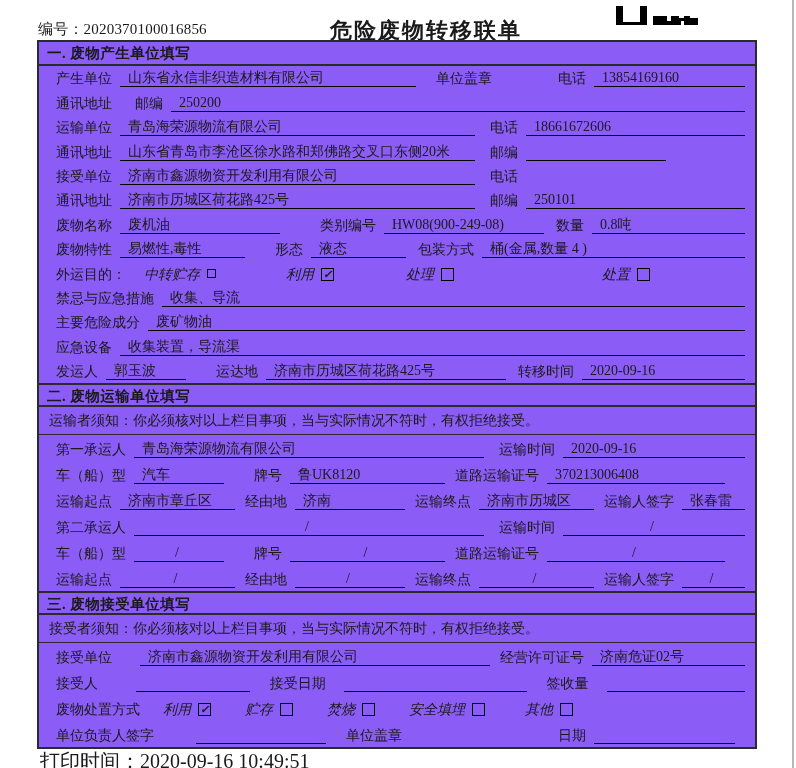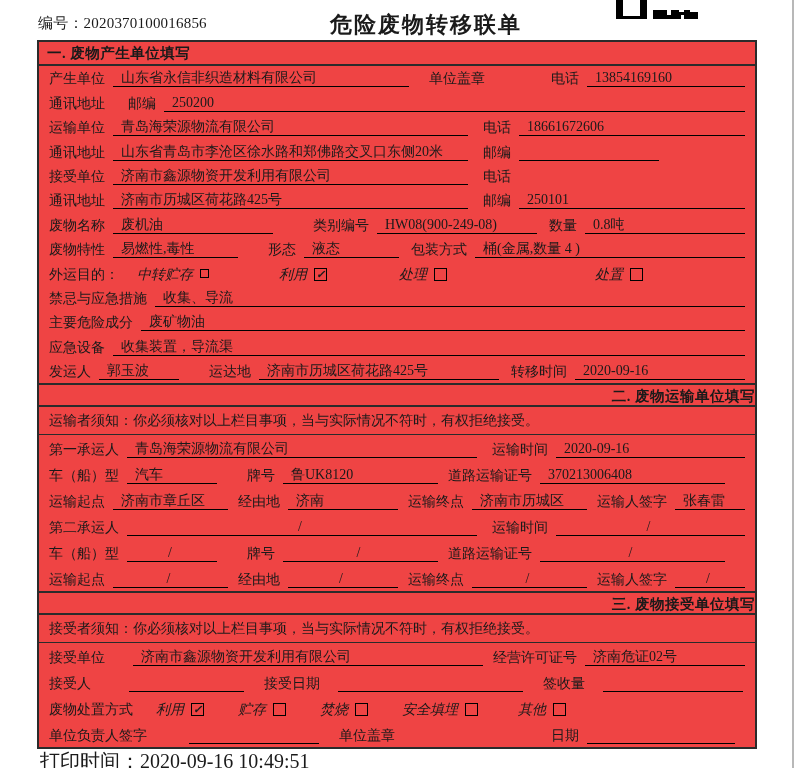--- a/index.html
+++ b/index.html
@@ -1,34 +1,34 @@
 <!DOCTYPE html>
 <html><head>
 <meta charset="utf-8">
 <style>
   * { margin:0; padding:0; box-sizing:border-box; }
   html,body { width:796px; height:768px; background:#ffffff; overflow:hidden;
     font-family:"Liberation Serif","DejaVu Serif",serif; color:#1a1a1a; }
   .page { position:relative; width:796px; height:768px; background:#fff; }
   .right-edge { position:absolute; top:0; right:2px; width:2px; height:768px; background:#b8b8b8; }
 
-  .doc-head { position:absolute; top:10px; left:38px; right:38px; height:28px;text-decoration:underline; }
+  .doc-head { position:absolute; top:16px; left:38px; right:38px; height:28px;text-decoration:underline; }
   .serial { position:absolute; left:0; top:4px; font-size:15px; letter-spacing:0.2px; }
   .doc-title { position:absolute; left:292px; top:0; font-size:22px; font-weight:bold; letter-spacing:2px; }
   .qr-frag { position:absolute; left:540px; top:-10px; }
 
-  .form-table { position:absolute; left:37px; top:40px; width:720px; border:2px solid #2b2b2b; background:#ef4444; }
+  .form-table { position:absolute; left:37px; top:40px; width:720px; border:2px solid #2b2b2b; background:#8b5cf6; }
   .sec-h { height:24px; line-height:22px; padding-left:8px; font-size:14.5px; font-weight:bold;
     border-bottom:2px solid #2b2b2b; letter-spacing:0.5px; }
-  .sec-h.mid { border-top:2px solid #2b2b2b;text-align:right; }
+  .sec-h.mid { border-top:2px solid #2b2b2b; }
   .row { display:flex; align-items:flex-end; height:24.4px; padding:0 10px 3px 10px; font-size:14px; white-space:nowrap; }
   .row2 { height:26px; }
   .notice { display:flex; align-items:center; height:28px; padding:0 10px; font-size:14px;
     border-bottom:1.5px solid #2b2b2b; }
-  .lbl { margin-right:8px; line-height:17px; }
+  .lbl { margin-right:8px; line-height:17px;margin-left:7px; }
   .val { display:inline-block; border-bottom:1px solid #000; line-height:17px; min-height:17px;
     padding:0 4px 0 8px; overflow:hidden; }
   .ctr { text-align:center; padding-left:0; }
   .flex1 { flex:1 1 auto; }
   .w80{width:80px}.w90{width:90px}.w95{width:95px}.w110{width:110px}.w115{width:115px}
   .w125{width:125px}.w130{width:130px}.w140{width:140px}.w155{width:155px}.w160{width:160px}
   .w185{width:185px}.w240{width:240px}.w296{width:296px}.w350{width:350px}.w355{width:355px}.ml10{margin-left:10px}.ml12{margin-left:12px}.ml15{margin-left:15px}
   .ml20{margin-left:20px}.ml30{margin-left:30px}.ml40{margin-left:40px}.ml45{margin-left:34px}
   .ml58{margin-left:58px}.ml70{margin-left:70px}.ml93{margin-left:72px}.ml148{margin-left:148px}
   .mr10{margin-right:10px}.mr20{margin-right:20px}

